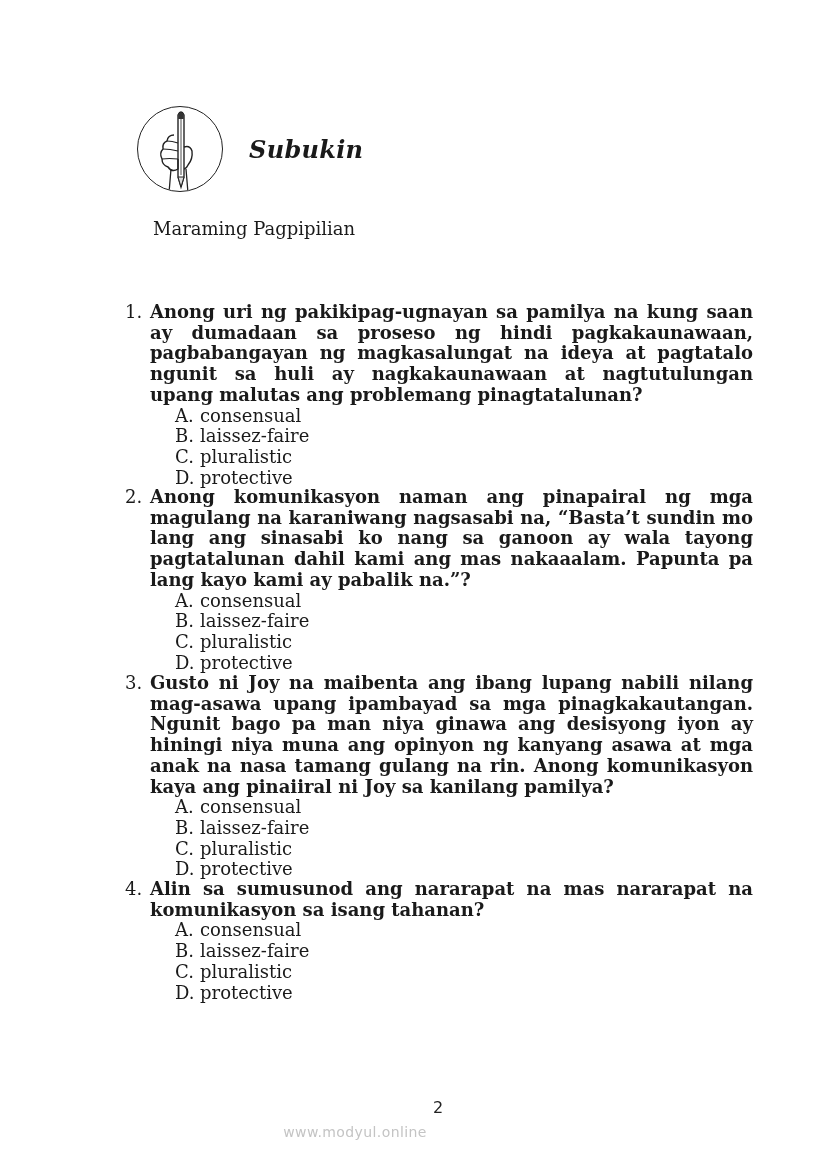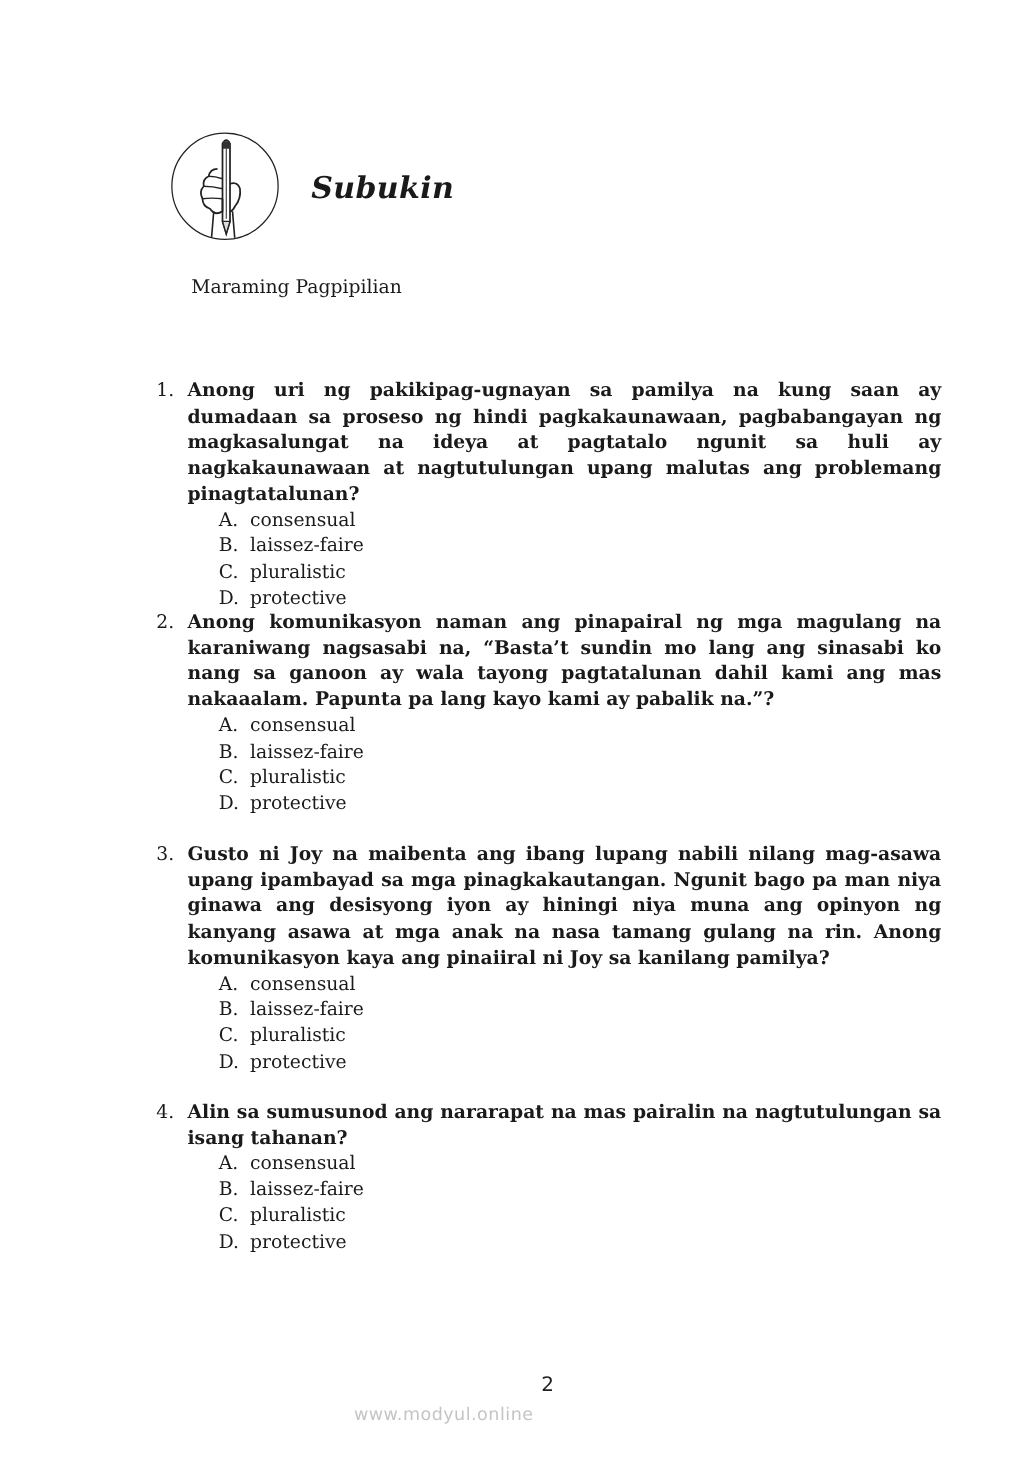--- a/index.html
+++ b/index.html
@@ -4,21 +4,21 @@
 <style>
   html, body { margin: 0; padding: 0; background: #ffffff; }
   body { width: 826px; height: 1169px; position: relative; overflow: hidden;
          font-family: "DejaVu Serif", "Liberation Serif", serif; color: #1a1a1a; }
   .page { position: absolute; left: 0; top: 0; width: 826px; height: 1169px; margin-left: 25px; }
   .icon-circle { position: absolute; left: 112px; top: 106px; width: 86px; height: 86px;
                  border: 1.5px solid #222; border-radius: 50%; box-sizing: border-box; overflow: hidden; }
   .icon-circle svg { position: absolute; left: 0; top: 0; }
   .section-title { position: absolute; left: 224px; top: 134px; font-size: 24px; font-weight: bold;
                    font-style: italic; letter-spacing: 0.3px; margin: 0; line-height: 32px; }
-  .text { font-size: 15px; line-height: 20.7px; }
+  .text { font-size: 18px; line-height: 20.7px; }
   .intro { position: absolute; left: 128px; top: 219px; width: 600px; }
   .intro p { margin: 0; }
   .justify { text-align: justify; }
   .question { position: absolute; left: 100px; width: 628px; }
   .q-row { display: flex; }
   .q-num { width: 25px; flex: 0 0 25px; }
   .q-text { flex: 1; text-align: justify; margin: 0; font-weight: bold; }
   .choices { margin: 0; padding: 0; list-style: none; margin-left: 50px; }
   .choices li { display: flex; }
   .choice-letter { width: 25px; flex: 0 0 25px; }
@@ -125,21 +125,21 @@
       <li>
           <span class="choice-letter">D.</span>
           <span>protective</span>
         </li>
     </ul>
   </div>
 
   <div class="question text" style="top:879px;">
     <div class="q-row">
       <span class="q-num">4.</span>
-      <p class="q-text">Alin sa sumusunod ang nararapat na mas pairalin na nagtutulungan sa isang tahanan?</p>
+      <p class="q-text">Alin sa sumusunod ang nararapat na mas nararapat na komunikasyon sa isang tahanan?</p>
     </div>
     <ul class="choices">
       <li>
           <span class="choice-letter">A.</span>
           <span>consensual</span>
         </li>
       <li>
           <span class="choice-letter">B.</span>
           <span>laissez-faire</span>
         </li>

